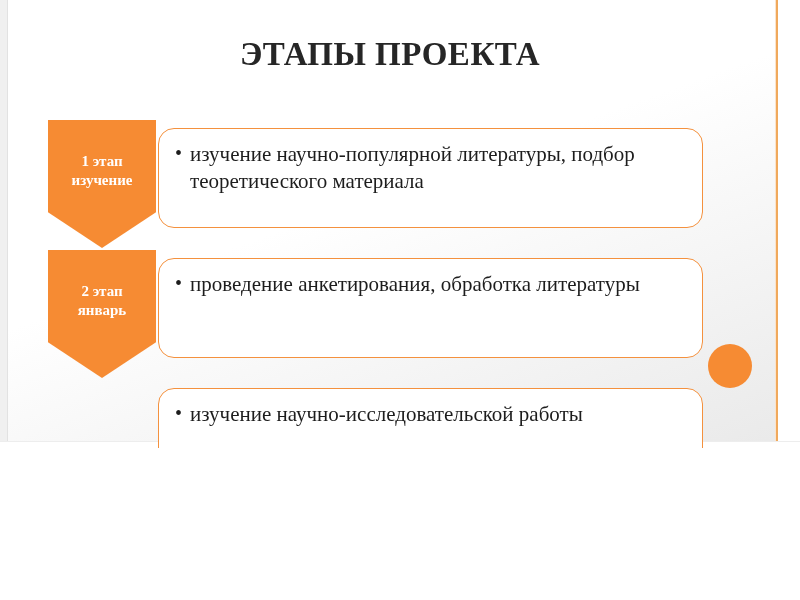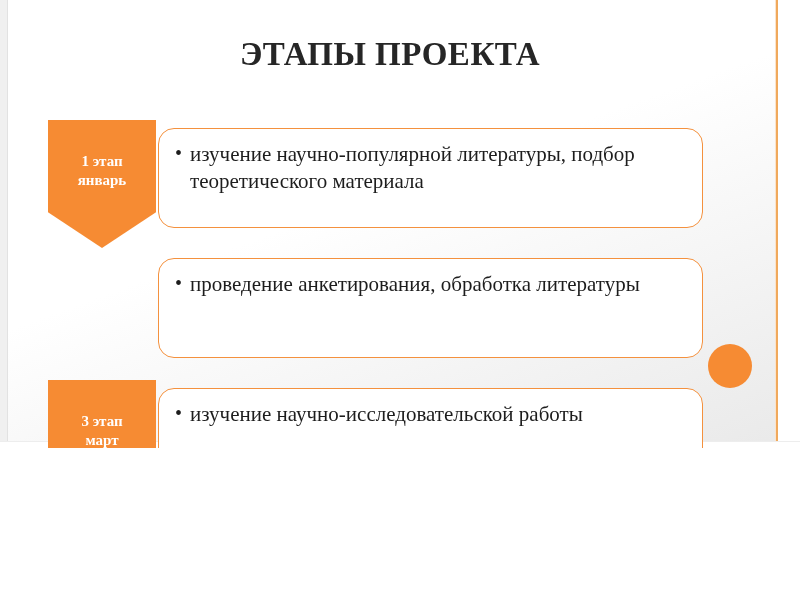--- a/index.html
+++ b/index.html
@@ -159,47 +159,47 @@
   <div class="edge-bottom"></div>
 
   <div class="title">ЭТАПЫ ПРОЕКТА</div>
 
   <div class="stages">
 
     <div class="stage-row">
       <div class="chevron">
         <div>
           <span class="line">1 этап</span>
-          <span class="line">январь</span>
+          <span class="line">изучение</span>
         </div>
       </div>
       <div class="textbox">
         <div class="bullet-line">
           <span class="bullet-dot">•</span>
           <span class="bullet-text">изучение научно-популярной литературы, подбор теоретического материала</span>
         </div>
       </div>
     </div>
 
     <div class="stage-row">
+      <div class="chevron">
+        <div>
+          <span class="line">2 этап</span>
+          <span class="line">январь</span>
+        </div>
+      </div>
       <div class="textbox">
         <div class="bullet-line">
           <span class="bullet-dot">•</span>
           <span class="bullet-text">проведение анкетирования, обработка литературы</span>
         </div>
       </div>
     </div>
 
     <div class="stage-row">
-      <div class="chevron">
-        <div>
-          <span class="line">3 этап</span>
-          <span class="line">март</span>
-        </div>
-      </div>
       <div class="textbox">
         <div class="bullet-line">
           <span class="bullet-dot">•</span>
           <span class="bullet-text">изучение научно-исследовательской работы</span>
         </div>
       </div>
     </div>
 
   </div>
 

